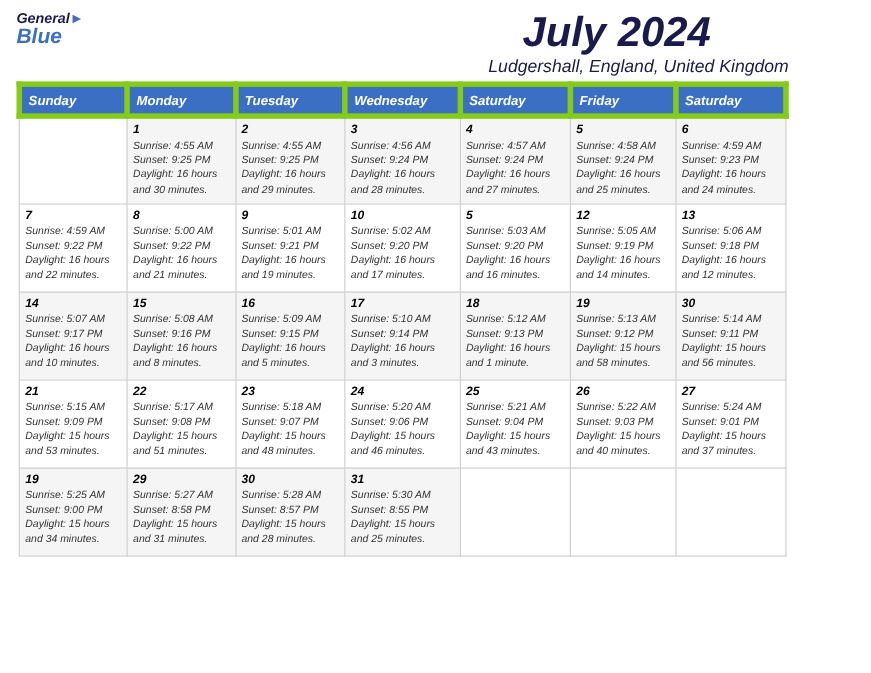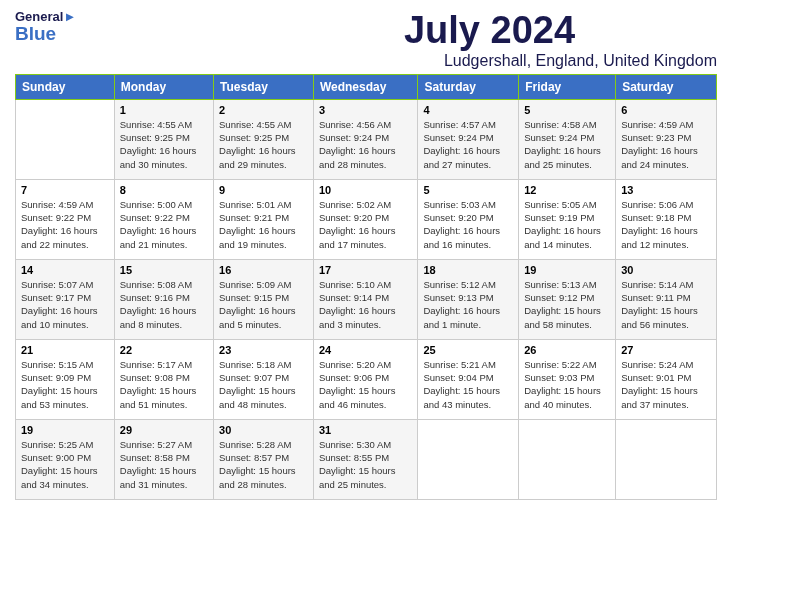--- a/index.html
+++ b/index.html
@@ -6,34 +6,35 @@
     body {
       font-family: Arial, sans-serif;
       background: #fff;
       width: 792px;
       height: 612px;
       overflow: hidden;
     }
     .container {
       width: 732px;
       padding: 10px 15px;
+      font-style: italic;
     }
     .header-row {
       display: flex;
       justify-content: space-between;
       align-items: flex-start;
       margin-bottom: 4px;
     }
     .logo {
       display: flex;
       align-items: center;
       gap: 4px;
     }
     .title-section {
-      text-align: left;
+      text-align: center;
     }
     .month-title {
       font-size: 38px;
       font-weight: bold;
       color: #1a1a4e;
       line-height: 1.1;
     }
     .location-title {
       font-size: 16px;
       color: #1a1a4e;
@@ -45,21 +46,21 @@
       border-collapse: collapse;
       font-size: 10px;
     }
     thead tr th {
       background-color: #3a6fc4;
       color: #fff;
       text-align: left;
       padding: 5px 6px;
       font-size: 12px;
       font-weight: bold;
-      border: 1px solid #84cc16;
+      border: 5px solid #84cc16;
     }
     tbody tr td {
       border: 1px solid #ccc;
       vertical-align: top;
       padding: 4px 5px;
       height: 80px;
       width: 113px;
     }
     tbody tr:nth-child(odd) td {
       background-color: #f5f5f5;

